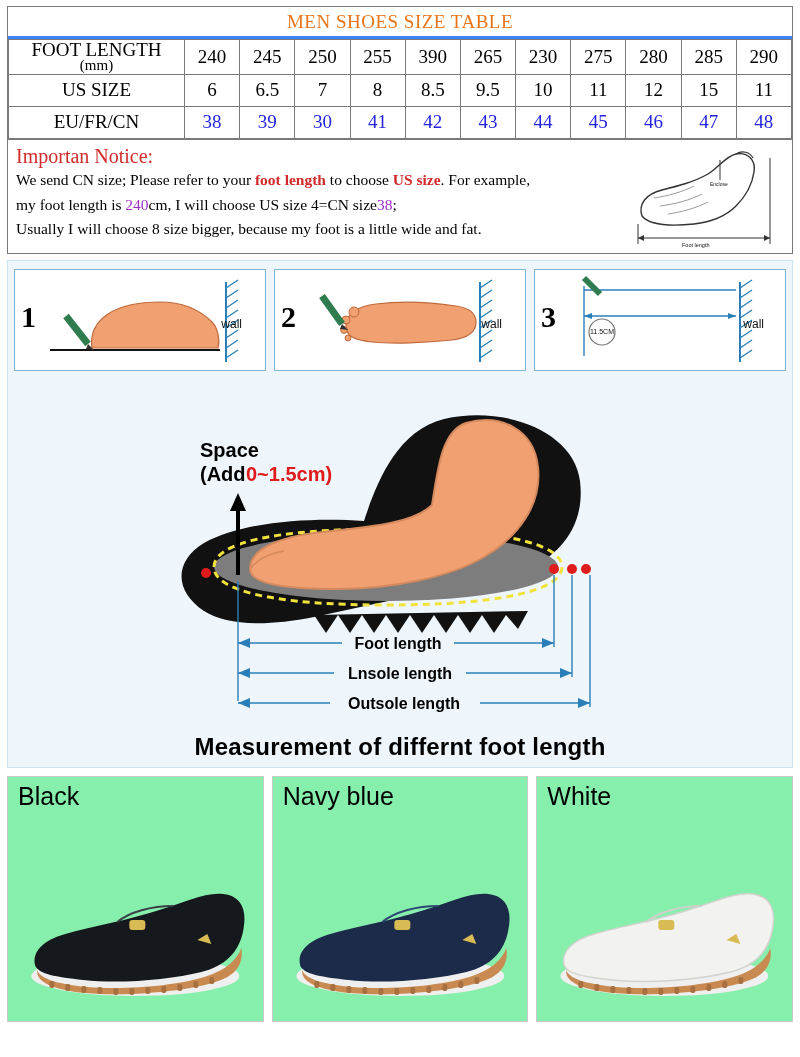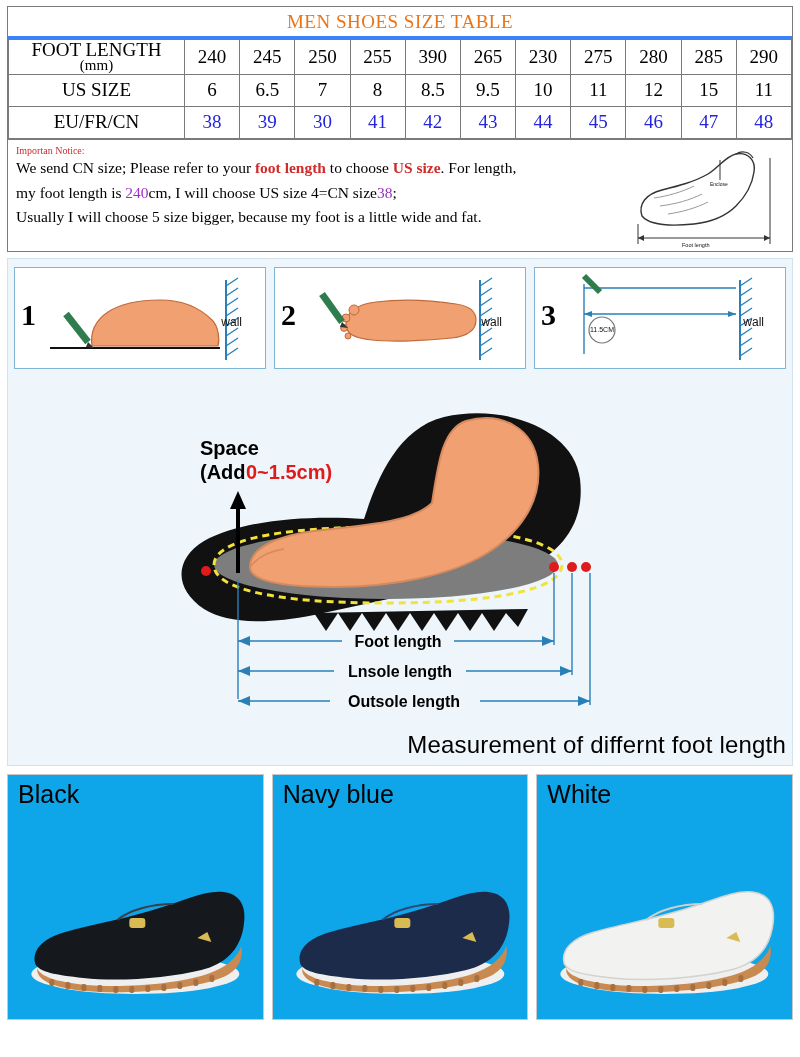--- a/index.html
+++ b/index.html
@@ -69,21 +69,21 @@
   
   .notice {
     position: relative;
     border-top: 1px solid #7a7a7a;
     padding: 5px 8px 8px 8px;
     min-height: 112px;
     box-sizing: border-box;
   }
   .notice-title {
     color: #d12b2b;
-    font-size: 10px;
+    font-size: 20px;
     margin-bottom: 3px;
   }
   .notice p {
     margin: 0 0 7px 0;
     font-size: 15.5px;
     line-height: 1.15;
   }
   .red { color: #d12b2b; font-weight: bold; }
   .purple { color: #9b2fc6; }
 
@@ -126,39 +126,39 @@
     font-family: "Liberation Serif", serif;
   }
 
   
   .big-diagram {
     position: relative;
     width: 100%;
     height: 360px;
   }
   .measure-caption {
-    text-align: right;
+    text-align: center;
     font-family: "Liberation Sans", sans-serif;
-    font-weight: normal;
+    font-weight: bold;
     font-size: 24px;
     margin-top: 2px;
     letter-spacing: .2px;
   }
 
   
   .colors {
     display: flex;
     gap: 8px;
     width: 786px;
     margin: 8px auto 0 auto;
   }
   .color-card {
     flex: 1 1 0;
     border: 1px solid #c8c8c8;
-    background: #0ea5e9;
+    background: #86efac;
     height: 246px;
     position: relative;
     box-sizing: border-box;
     overflow: hidden;
   }
   .color-label {
     font-family: "Liberation Sans", sans-serif;
     font-size: 25px;
     padding: 6px 0 0 10px;
     line-height: 1.1;
@@ -230,23 +230,23 @@
         <td class="val">45</td>
         <td class="val">46</td>
         <td class="val">47</td>
         <td class="val">48</td>
       </tr>
     </tbody>
       </table>
 
     <div class="notice">
       <div class="notice-title">Importan Notice:</div>
-      <p><span>We send CN size; Please refer to your </span><span class="red">foot length</span><span> to choose </span><span class="red">US size</span><span>. For length,</span></p>
+      <p><span>We send CN size; Please refer to your </span><span class="red">foot length</span><span> to choose </span><span class="red">US size</span><span>. For example,</span></p>
       <p><span>my foot length is </span><span class="purple">240</span><span>cm, I will choose US size 4=CN size</span><span class="purple">38</span><span>;</span></p>
-      <p>Usually I will choose 5 size bigger, because my foot is a little wide and fat.</p>
+      <p>Usually I will choose 8 size bigger, because my foot is a little wide and fat.</p>
 
       <svg class="foot-diagram" viewBox="0 0 160 104">
         <path d="M18,70 C14,58 22,48 38,44 C54,40 70,36 84,28 C94,22 102,10 112,8 C124,6 132,14 130,26 C128,40 120,52 112,60 C102,70 88,76 70,78 C50,80 26,80 18,70 Z" fill="none" stroke="#333" stroke-width="1.4"></path>
         <path d="M112,8 C118,4 126,6 129,12" fill="none" stroke="#333" stroke-width="1.2"></path>
         <path d="M30,52 C44,50 58,46 70,40" fill="none" stroke="#999" stroke-width="1"></path>
         <path d="M36,60 C52,58 66,54 78,48" fill="none" stroke="#999" stroke-width="1"></path>
         <path d="M44,68 C58,66 72,62 84,56" fill="none" stroke="#999" stroke-width="1"></path>
         <line x1="96" y1="34" x2="96" y2="14" stroke="#333" stroke-width="1"></line>
         <text x="86" y="40" font-size="5" font-family="Liberation Sans, sans-serif" fill="#111">Enclose</text>
         <line x1="14" y1="92" x2="146" y2="92" stroke="#333" stroke-width="1"></line>

